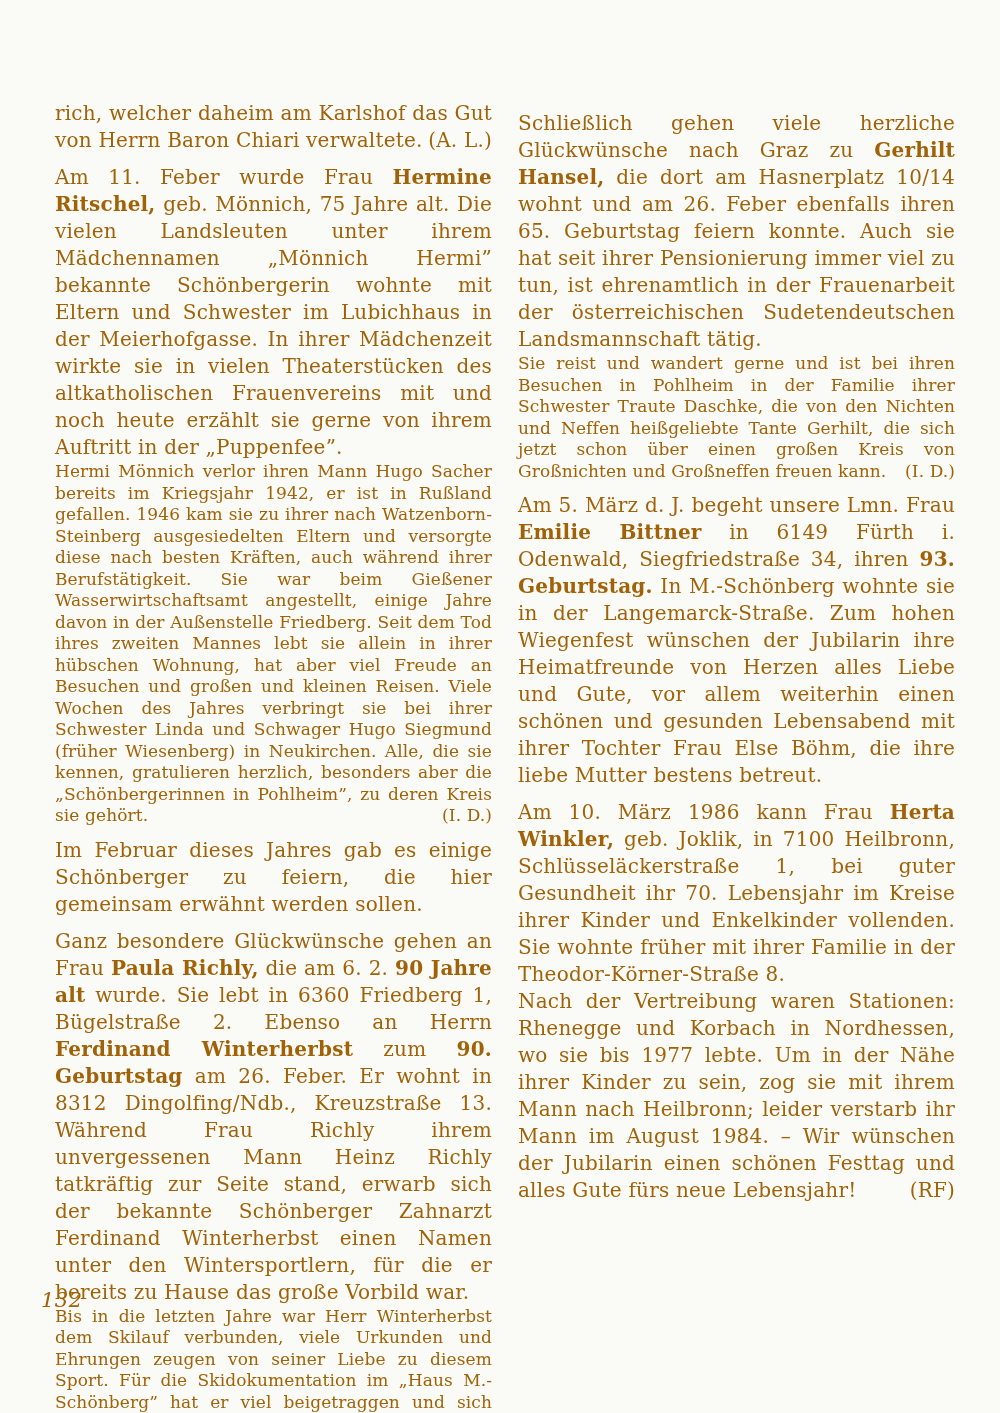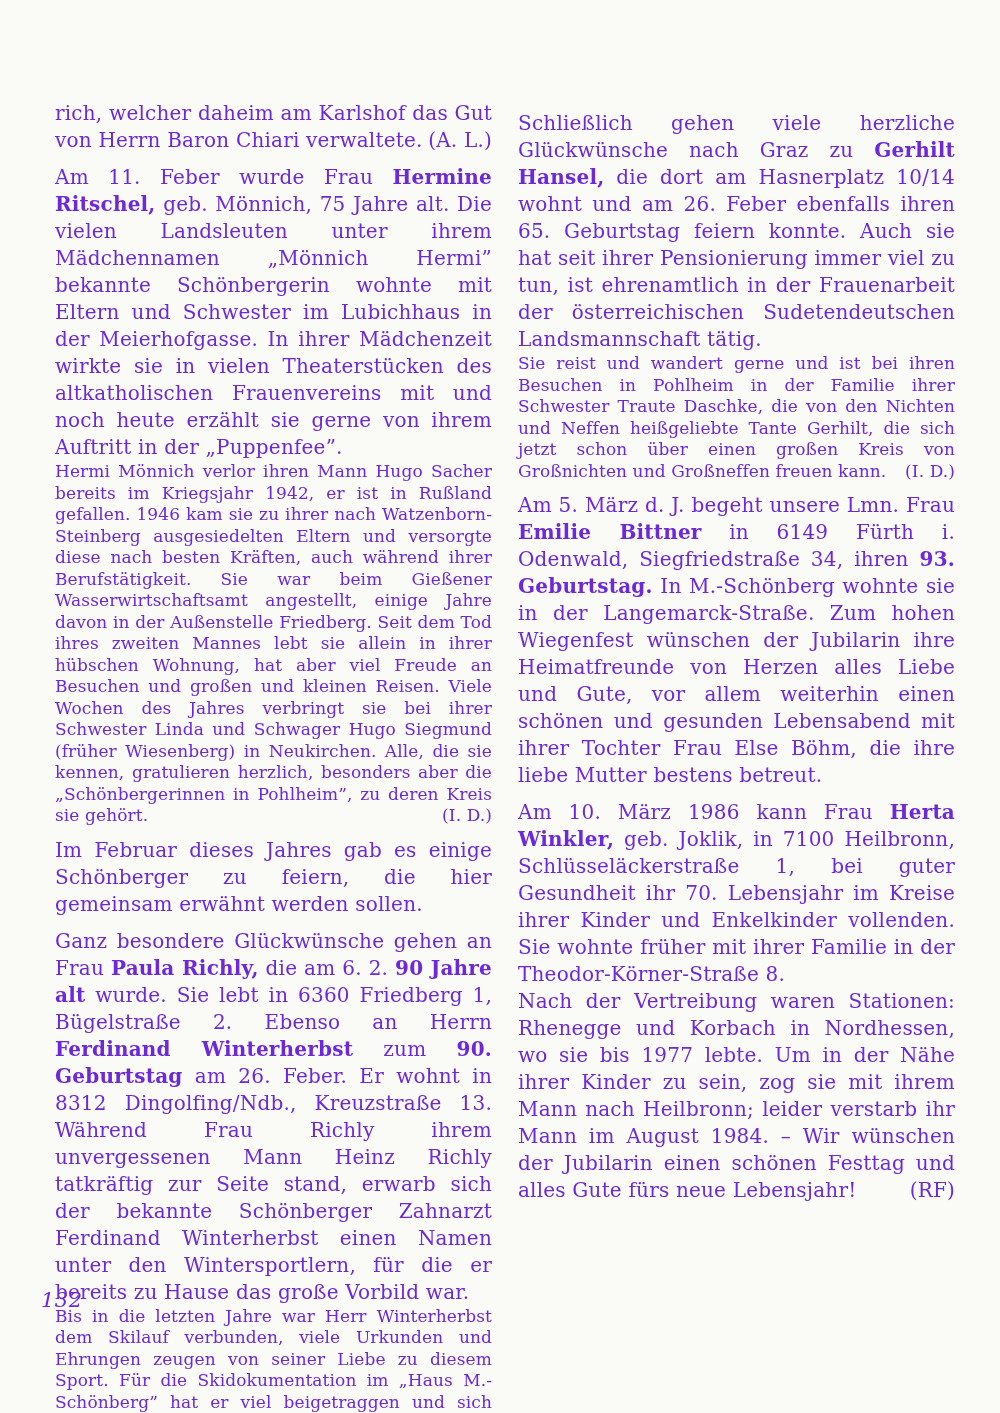--- a/index.html
+++ b/index.html
@@ -6,21 +6,21 @@
     margin: 0;
     padding: 0;
     background: #e8e8e6;
   }
   .page {
     position: relative;
     width: 1000px;
     height: 1413px;
     margin: 0 auto;
     background: #fafaf7;
-    color: #6d28d9;
+    color: #a16207;
     font-family: "DejaVu Serif", "Liberation Serif", serif;
     overflow: hidden;
     box-sizing: border-box;
     padding: 100px 48px 0 55px;
   }
   .columns {
     display: flex;
     gap: 26px;
   }
   .col {

